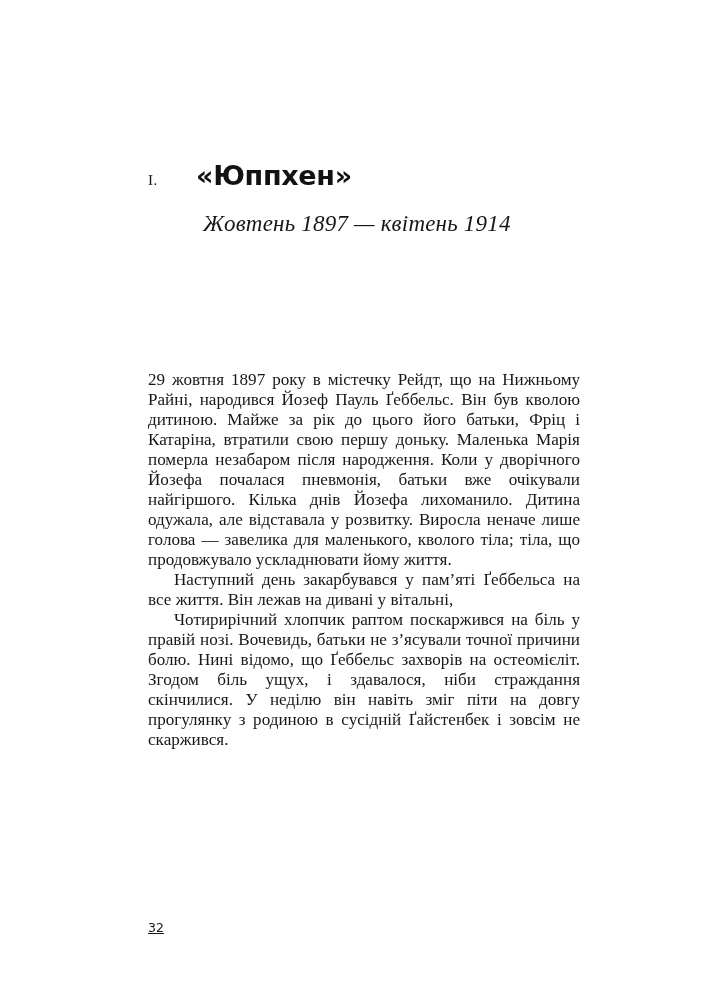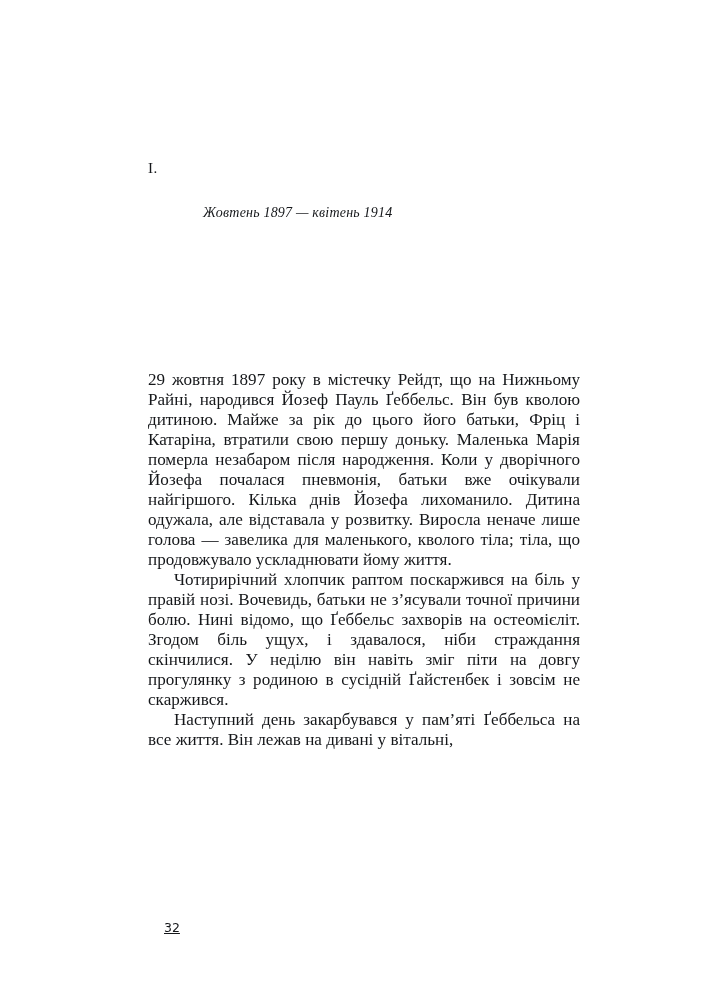--- a/index.html
+++ b/index.html
@@ -39,25 +39,25 @@
     flex: 0 0 48px;
   }
   .chapter-title {
     font-family: "DejaVu Sans", sans-serif;
     font-weight: bold;
     font-size: 27px;
     letter-spacing: -0.3px;
     color: #101215;
   }
   .chapter-subtitle {
-    margin-top: 28px;
+    margin-top: 20px;
     margin-left: 55px;
     font-family: "Liberation Serif", serif;
     font-style: italic;
-    font-size: 14px;
+    font-size: 23px;
     color: #15171a;
     letter-spacing: 0.2px;
   }
   .body-text {
     position: absolute;
     left: 148px;
     top: 370px;
     width: 432px;
   }
   .body-text p {
@@ -67,41 +67,42 @@
     line-height: 20px;
     text-align: justify;
     color: #15171a;
     hyphens: manual;
   }
   .body-text p.indent {
     text-indent: 26px;
   }
   .folio {
     position: absolute;
-    left: 164px;
+    left: 148px;
     top: 920px;
     font-family: "DejaVu Sans", sans-serif;
     font-size: 12.5px;
     color: #15171a;
     text-decoration: underline;
   }
 </style>
 </head>
 <body>
 
 <div class="page">
 
   <div class="chapter-head">
     <div class="chapter-line">
       <span class="chapter-number">I.</span>
+      <span class="chapter-title">«Юппхен»</span>
     </div>
     <div class="chapter-subtitle">Жовтень 1897 — квітень 1914</div>
   </div>
 
   <div class="body-text">
     <p>29 жовтня 1897 року в містечку Рейдт, що на Ниж­ньому Райні, народився Йозеф Пауль Ґеббельс. Він був кволою дитиною. Майже за рік до цього його батьки, Фріц і Катаріна, втратили свою першу донь­ку. Маленька Марія померла незабаром після наро­дження. Коли у дворічного Йозефа почалася пневмо­нія, батьки вже очікували найгіршого. Кілька днів Йозефа лихоманило. Дитина одужала, але відстава­ла у розвитку. Виросла неначе лише голова — заве­лика для маленького, кволого тіла; тіла, що продов­жувало ускладнювати йому життя.</p>
+    <p class="indent">Наступний день закарбувався у пам’яті Ґеббель­са на все життя. Він лежав на дивані у вітальні,</p>
     <p class="indent">Чотирирічний хлопчик раптом поскаржився на біль у правій нозі. Вочевидь, батьки не з’ясували точної причини болю. Нині відомо, що Ґеббельс за­хворів на остеомієліт. Згодом біль ущух, і здавалося, ніби страждання скінчилися. У неділю він навіть зміг піти на довгу прогулянку з родиною в сусідній Ґайстенбек і зовсім не скаржився.</p>
-    <p class="indent">Наступний день закарбувався у пам’яті Ґеббель­са на все життя. Він лежав на дивані у вітальні,</p>
   </div>
 
   <div class="folio">32</div>
 
 </div>
 
 </body></html>

